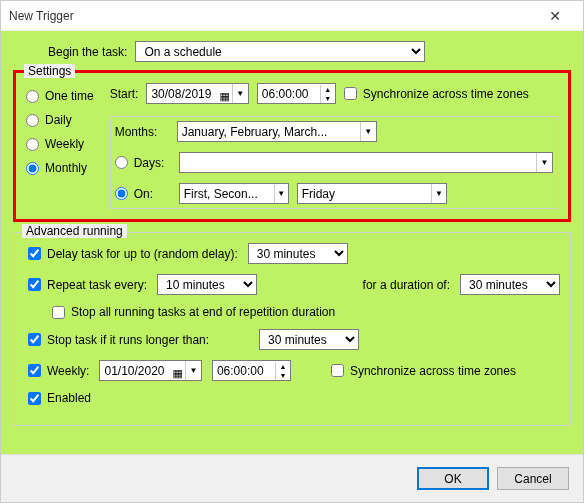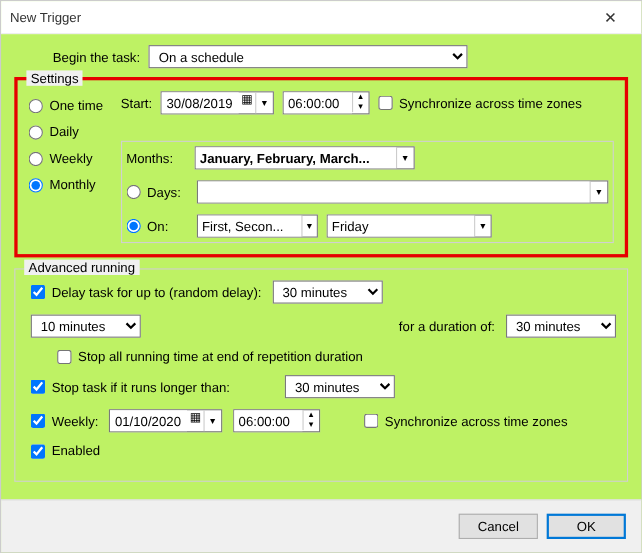--- a/index.html
+++ b/index.html
@@ -6,40 +6,40 @@
 body { margin: 0; background: #fff; }
 .window { width: 584px; height: 503px; background: #bef264; border: 1px solid #ccc; display: flex; flex-direction: column; }
 .titlebar { height: 30px; background: #fff; display: flex; align-items: center; padding: 0 8px; border-bottom: 1px solid #eee; }
 .titlebar .title { flex: 1; color: #333; }
 .titlebar .close { width: 40px; text-align: center; color: #333; font-size: 14px; cursor: pointer; }
 .content { flex: 1; padding: 10px 12px 0 12px; overflow: hidden; }
 .row { display: flex; align-items: center; margin-bottom: 8px; margin-left: 35px; }
 .row > label { margin-right: 8px; }
 select, input[type=text] { border: 1px solid #7a7a7a; background: #fff; height: 21px; padding: 1px 4px; }
 select { }
-.combo { display: inline-flex; align-items: flex-start; border: 1px solid #7a7a7a; background: #fff; height: 21px; }
+.combo { display: inline-flex; align-items: flex-end; border: 1px solid #7a7a7a; background: #fff; height: 21px; }
 .combo input { border: none; height: 19px; padding: 1px 4px; outline: none; }
 .combo .dd { width: 16px; height: 19px; display: flex; align-items: center; justify-content: center; border-left: 1px solid #ccc; cursor: pointer; }
 .spin { display: inline-flex; flex-direction: column; border-left: 1px solid #ccc; }
 .spin div { width: 14px; height: 9px; display: flex; align-items: center; justify-content: center; font-size: 7px; cursor: pointer; }
 .radio, .check { display: inline-flex; align-items: center; gap: 6px; cursor: pointer; }
 .radio input, .check input { margin: 0; }
 .fieldset { border: 1px solid #d0d0d0; margin: 4px 0 10px 0; padding: 10px; position: relative; }
 .fieldset.red { border: 3px solid #e60000; }
 .legend { position: absolute; top: -9px; left: 8px; background: #f0f0f0; padding: 0 4px; color: #000; }
 .sched-body { display: flex; gap: 12px; }
 .sched-left { display: flex; flex-direction: column; gap: 10px; padding: 6px 4px 6px 0; }
 .sched-right { flex: 1; }
-.start-row { display: flex; align-items: center; gap: 8px; margin-bottom: 24px; }
+.start-row { display: flex; align-items: center; gap: 8px; margin-bottom: 12px; }
 .inner-box { border: 1px solid #d0d0d0; padding: 4px; }
 .inner-row { display: flex; align-items: center; margin-bottom: 10px; }
 .inner-row:last-child { margin-bottom: 0; }
 .inner-row .lbl { width: 62px; }
 .inner-row .rlbl { width: 64px; display: flex; align-items: center; gap: 6px; }
-.wide { flex: 1; font-weight: bold; }
+.wide { flex: 1; }
 .adv-row { display: flex; align-items: center; gap: 10px; margin-bottom: 10px; padding-left: 4px; }
 .indent { padding-left: 28px; }
 .footer { height: 48px; border-top: 1px solid #ddd; display: flex; align-items: center; justify-content: flex-end; gap: 8px; padding: 0 14px; background: #f0f0f0; }
 .btn { min-width: 72px; height: 23px; border: 1px solid #adadad; background: #e1e1e1; cursor: pointer; }
 .btn.primary { border: 2px solid #0078d7; }
 .chev { font-size: 8px; }
 .cal-icon { font-size: 11px; padding: 0 2px; }
 </style>
 </head>
 <body>
@@ -157,29 +157,33 @@
 
       <div class="adv-row">
         <label class="check">
             <input type="checkbox" checked="" style="">
             <span>Delay task for up to (random delay):</span>
           </label>
         <select style="width:100px"><option>30 minutes</option></select>
       </div>
 
       <div class="adv-row">
+        <label class="check">
+            <input type="checkbox" checked="" style="">
+            <span>Repeat task every:</span>
+          </label>
         <select style="width:100px"><option>10 minutes</option></select>
         <span style="margin-left:auto">for a duration of:</span>
         <select style="width:100px"><option>30 minutes</option></select>
       </div>
 
       <div class="adv-row indent">
         <label class="check">
             <input type="checkbox" style="">
-            <span>Stop all running time at end of repetition duration</span>
+            <span>Stop all running tasks at end of repetition duration</span>
           </label>
       </div>
 
       <div class="adv-row">
         <label class="check">
             <input type="checkbox" checked="" style="">
             <span>Stop task if it runs longer than:</span>
           </label>
         <select style="width:100px;margin-left:40px"><option>30 minutes</option></select>
       </div>
@@ -213,16 +217,16 @@
         <label class="check">
             <input type="checkbox" checked="" style="">
             <span>Enabled</span>
           </label>
       </div>
     </div>
 
   </div>
 
   <div class="footer">
+    <button class="btn primary">OK</button>
     <button class="btn">Cancel</button>
-    <button class="btn primary">OK</button>
   </div>
 </div>
 
 </body></html>

